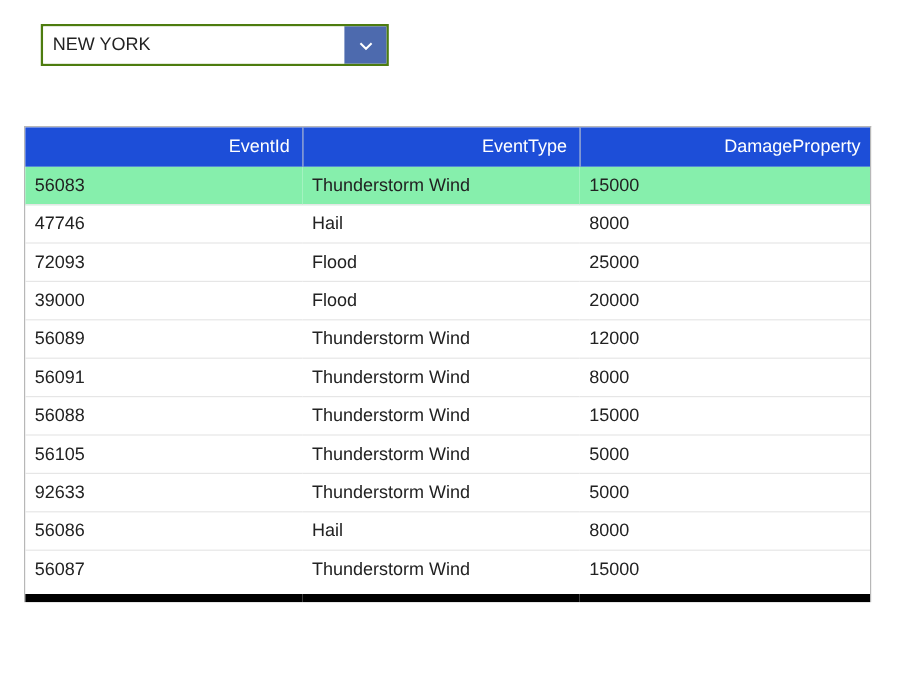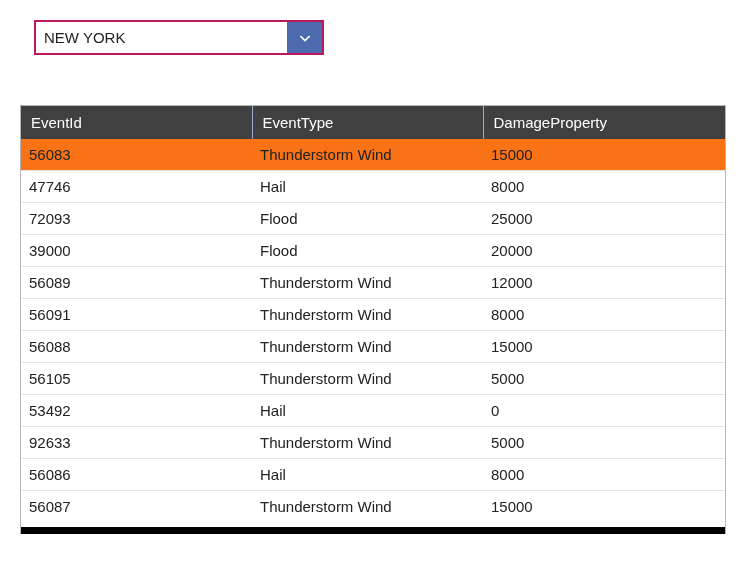--- a/index.html
+++ b/index.html
@@ -10,21 +10,21 @@
     body {
       font-family: "Segoe UI", -apple-system, Arial, sans-serif;
       background: #ffffff;
       padding: 20px 20px 0 20px;
       width: 751px;
     }
     .dropdown {
       display: flex;
       width: 290px;
       height: 35px;
-      border: 2px solid #be185d;
+      border: 2px solid #4d7c0f;
       margin-left: 14px;
       margin-bottom: 50px;
     }
     .dropdown-label {
       flex: 1;
       display: flex;
       align-items: center;
       padding: 0 8px;
       font-size: 15px;
       font-weight: 400;
@@ -47,41 +47,41 @@
       border: 1px solid #b7b7b7;
       border-bottom: none;
       overflow: hidden;
     }
     table {
       width: 100%;
       border-collapse: collapse;
       table-layout: fixed;
     }
     thead th {
-      background: #404040;
+      background: #1d4ed8;
       color: #ffffff;
       font-weight: 400;
       font-size: 15px;
       padding: 8px 10px;
-      text-align: left;
+      text-align: right;
       border-right: 1px solid #9aaad0;
     }
     thead th:last-child {
       border-right: none;
     }
     tbody td {
       font-size: 15px;
       color: #222;
       padding: 7px 8px 7px 8px;
       border-bottom: 1px solid #e6e6e6;
       text-align: left;
       white-space: nowrap;
     }
     tbody tr.selected td {
-      background: #f97316;
+      background: #86efac;
     }
     tbody tr:last-child td {
       border-bottom: 7px solid #000000;
       padding-bottom: 12px;
       height: 22px;
       vertical-align: bottom;
       overflow: hidden;
     }
     .col-id { width: 231px; }
     .col-type { width: 231px; }
@@ -148,25 +148,20 @@
           <td>56088</td>
           <td>Thunderstorm Wind</td>
           <td>15000</td>
         </tr>
         <tr>
           <td>56105</td>
           <td>Thunderstorm Wind</td>
           <td>5000</td>
         </tr>
         <tr>
-          <td>53492</td>
-          <td>Hail</td>
-          <td>0</td>
-        </tr>
-        <tr>
           <td>92633</td>
           <td>Thunderstorm Wind</td>
           <td>5000</td>
         </tr>
         <tr>
           <td>56086</td>
           <td>Hail</td>
           <td>8000</td>
         </tr>
         <tr>

